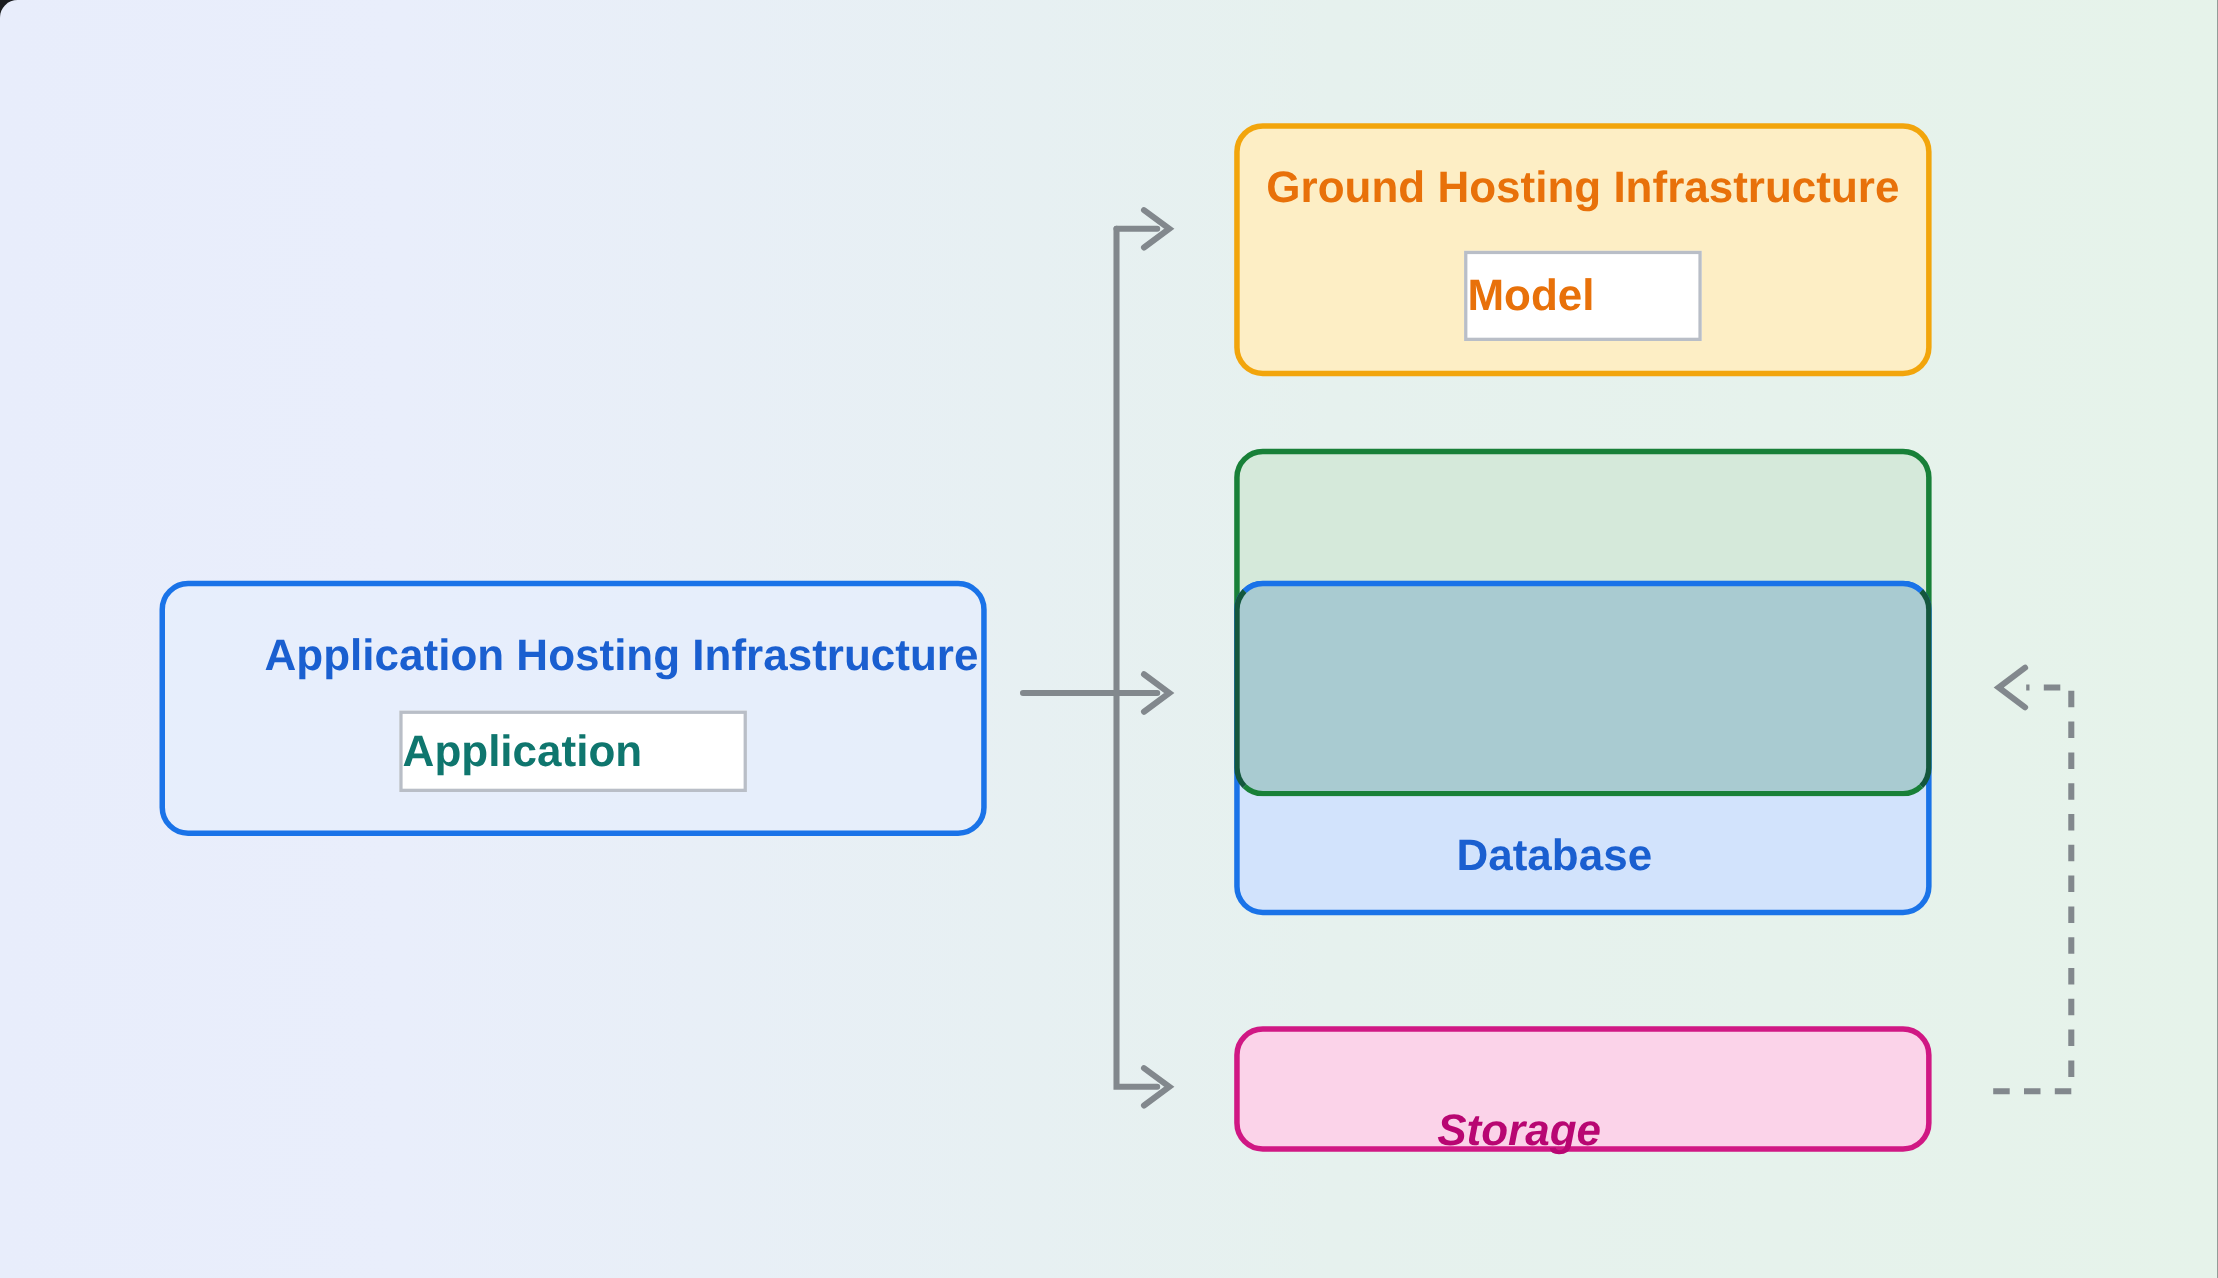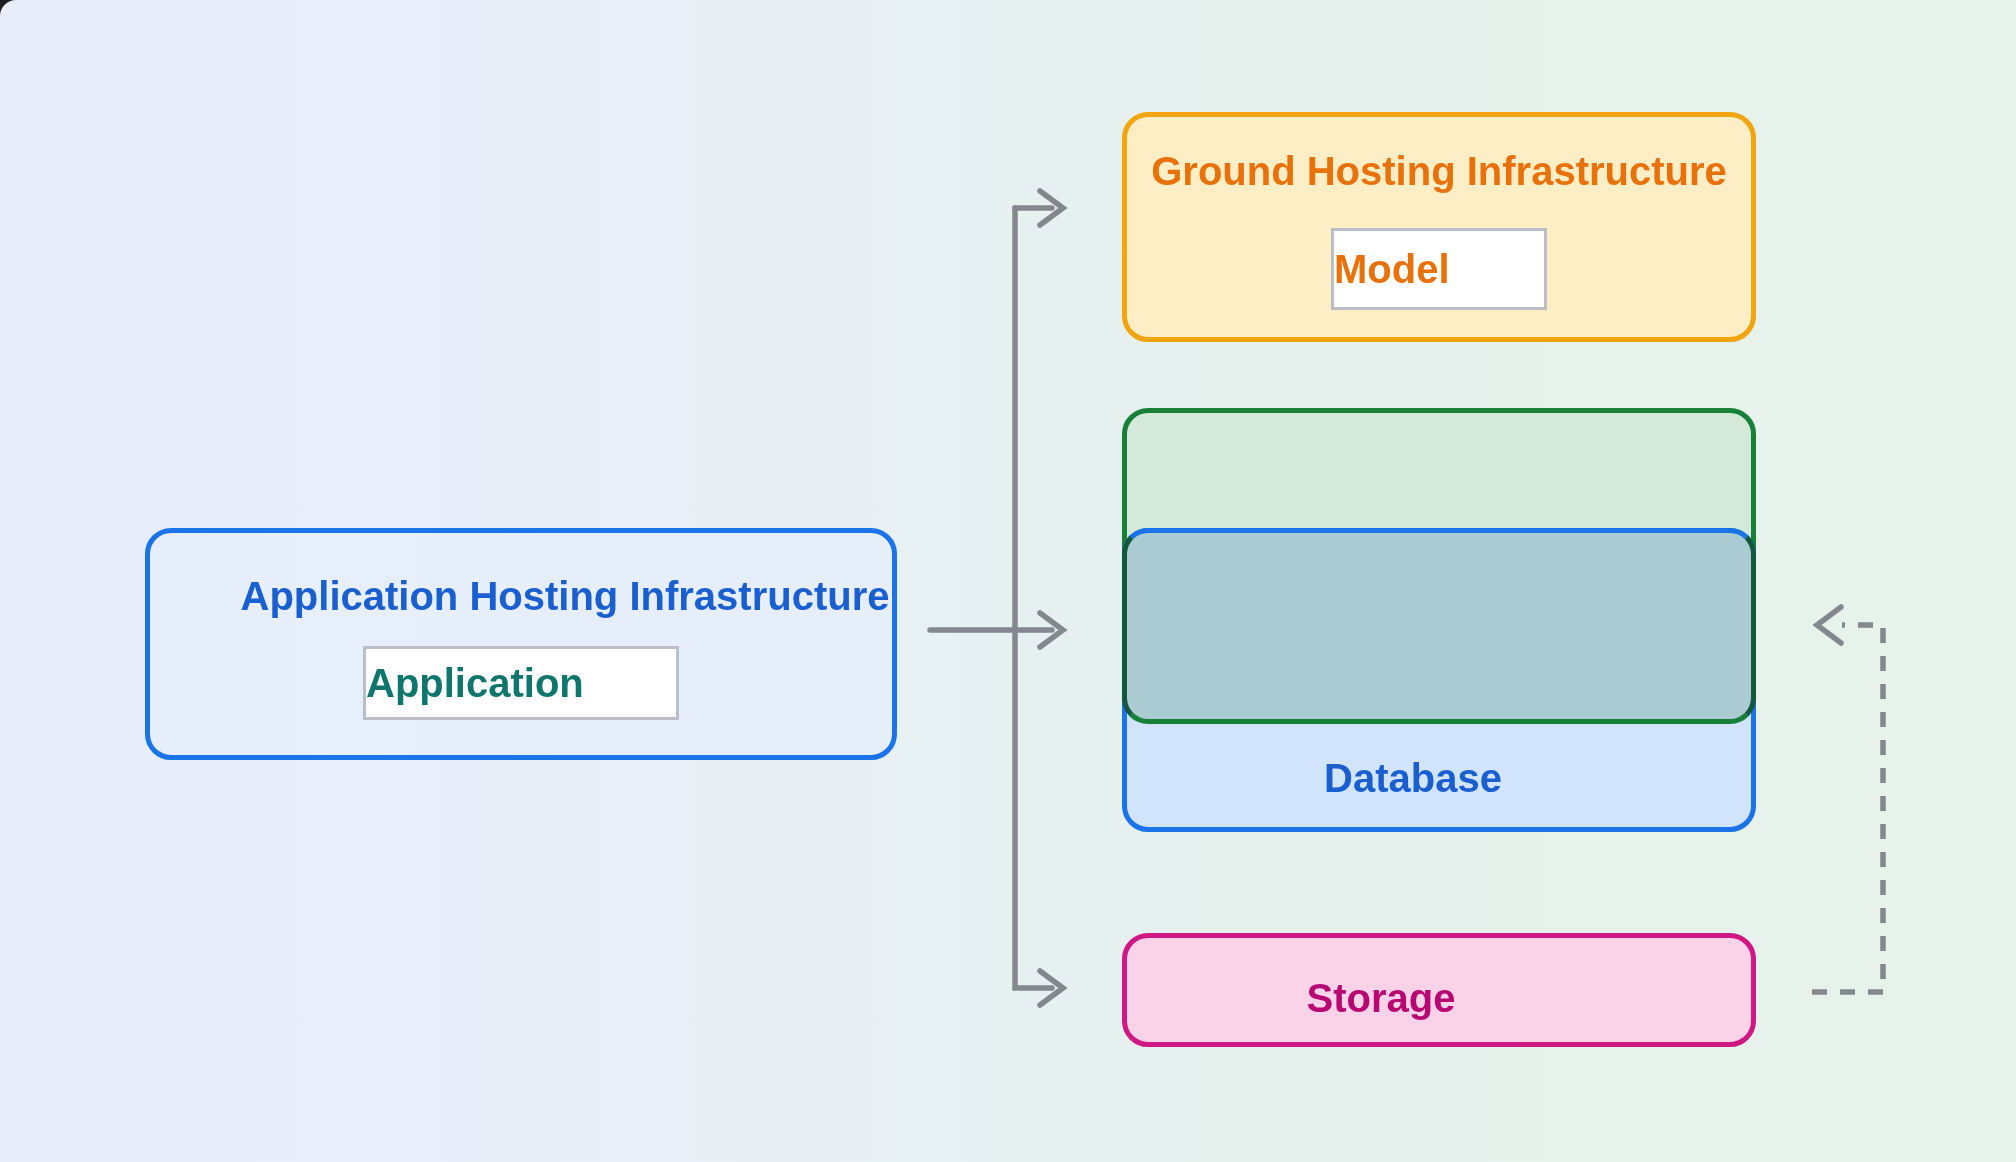--- a/index.html
+++ b/index.html
@@ -27,21 +27,21 @@
   }
   .box-storage{left:1122px;top:933px;width:634px;height:114px;border-color:#d01884;background:#fbd3e9;}
   .title{
     position:absolute;text-align:center;font-weight:bold;
     font-size:40px;line-height:48px;letter-spacing:0px;
   }
   .t-app{left:145px;width:752px;top:572px;color:#1a5fd0;margin-left:44px;}
   .t-model{left:1122px;width:634px;top:147px;color:#e8710a;}
   .t-green{left:1122px;width:634px;top:431px;color:#188038;}
   .t-db{left:1096px;width:634px;top:754px;color:#1a5fd0;}
-  .t-storage{left:1122px;width:518px;top:974px;color:#b80672;}
+  .t-storage{left:1122px;width:518px;top:1004px;color:#b80672;font-style:italic;}
   .node{
     position:absolute;box-sizing:border-box;background:#ffffff;border:3px solid #b9bec7;
     display:flex;align-items:center;
     font-weight:bold;font-size:40px;
   }
   .n-app{left:363px;top:646px;width:316px;height:74px;color:#0f766e;}
   .n-model{left:1331px;top:228px;width:216px;height:82px;color:#e8710a;}
   .desc{
     position:absolute;left:1152px;top:563px;width:574px;
     text-align:center;font-size:33px;line-height:44px;color:#202124;font-weight:400;

